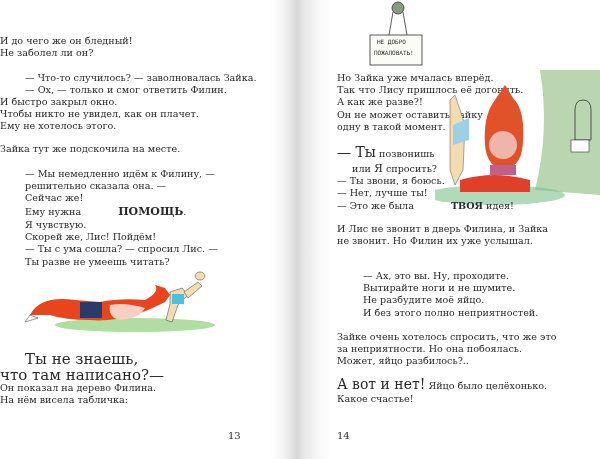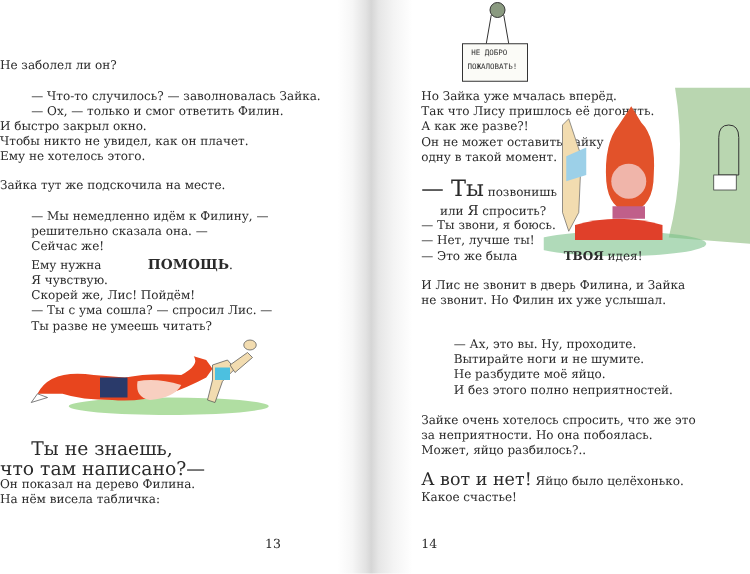--- a/index.html
+++ b/index.html
@@ -13,21 +13,21 @@
   .t { position:absolute; font-size:9.6px; line-height:12.2px; white-space:nowrap; }
   .b { font-weight:bold;margin-left:34px; }
   .big { font-size:15px; }
   .pn { position:absolute; font-size:10px; }
   svg { position:absolute; }
 </style>
 </head>
 <body>
 
 <div class="page left">
-  <div class="t" style="left:0;top:35px"><br><span>Не заболел ли он?</span></div>
+  <div class="t" style="left:0;top:35px"><span>И до чего же он бледный!</span><br><span>Не заболел ли он?</span></div>
   <div class="t" style="left:25px;top:72px"><span>— Что-то случилось? — заволновалась Зайка.</span><br><span>— Ох, — только и смог ответить Филин.</span></div>
   <div class="t" style="left:0;top:96px"><span>И быстро закрыл окно.</span><br><span>Чтобы никто не увидел, как он плачет.</span><br><span>Ему не хотелось этого.</span></div>
   <div class="t" style="left:0;top:143px">Зайка тут же подскочила на месте.</div>
   <div class="t" style="left:25px;top:168px"><span>— Мы немедленно идём к Филину, —</span><br><span>решительно сказала она. —</span><br><span>Сейчас же!</span></div>
   <div class="t" style="left:25px;top:206px"><span>Ему нужна </span><span class="b" style="font-size:11px">ПОМОЩЬ</span><span>.</span></div>
   <div class="t" style="left:25px;top:219px"><span>Я чувствую.</span><br><span>Скорей же, Лис! Пойдём!</span><br><span>— Ты с ума сошла? — спросил Лис. —</span><br><span>Ты разве не умеешь читать?</span></div>
 
   <svg style="left:20px;top:270px" width="200" height="70" viewBox="0 0 200 70">
     <ellipse cx="115" cy="55" rx="80" ry="7" fill="#8fd07a" opacity="0.7"></ellipse>
     <path d="M10 45 Q20 25 55 30 L80 32 Q100 28 125 30 Q140 22 135 15 L145 18 L150 25 L145 32 Q130 40 115 45 Q90 52 70 50 Q45 50 30 45 Z" fill="#e8451e"></path>
@@ -36,21 +36,21 @@
     <path d="M10 45 L5 52 L18 48 Z" fill="#fff" stroke="#333" stroke-width="0.5"></path>
     <path d="M150 22 L162 18 L168 25 L158 35 L152 52 L146 50 L150 34 Z" fill="#f2dcb0" stroke="#555" stroke-width="0.6"></path>
     <rect x="152" y="24" width="12" height="10" fill="#4cc0e0"></rect>
     <ellipse cx="180" cy="6" rx="5" ry="4" fill="#f2dcb0" stroke="#555" stroke-width="0.6"></ellipse>
     <path d="M164 22 L178 12 L182 16 L168 28 Z" fill="#f2dcb0" stroke="#555" stroke-width="0.6"></path>
   </svg>
 
   <div class="t big" style="left:25px;top:351px;line-height:16px">Ты не знаешь,</div>
   <div class="t big" style="left:0;top:367px;line-height:16px"><span>что там написано?</span><span>—</span></div>
   <div class="t" style="left:0;top:382px"><span>Он показал на дерево Филина.</span><br><span>На нём висела табличка:</span></div>
-  <div class="pn" style="left:212px;top:430px">13</div>
+  <div class="pn" style="left:228px;top:430px">13</div>
 </div>
 
 <div class="page right">
   <svg style="left:65px;top:0" width="65" height="68" viewBox="0 0 65 68">
     <circle cx="33" cy="8" r="6" fill="#8a9a80" stroke="#333" stroke-width="0.8"></circle>
     <path d="M28 12 L24 35 M38 12 L42 35" stroke="#333" stroke-width="0.8" fill="none"></path>
     <rect x="5" y="35" width="52" height="30" fill="#fbfbf7" stroke="#333" stroke-width="0.8"></rect>
     <text x="12" y="44" font-size="6" font-family="DejaVu Sans Mono, monospace" fill="#333">НЕ ДОБРО</text>
     <text x="9" y="55" font-size="6" font-family="DejaVu Sans Mono, monospace" fill="#333">ПОЖАЛОВАТЬ!</text>
   </svg>
@@ -63,21 +63,21 @@
     <rect x="136" y="70" width="18" height="12" fill="#fff" stroke="#333" stroke-width="0.6"></rect>
     <ellipse cx="60" cy="125" rx="70" ry="10" fill="#7cc28a" opacity="0.6"></ellipse>
     <path d="M25 110 Q60 100 95 110 L95 122 L25 122 Z" fill="#e0402a"></path>
     <path d="M60 30 L70 15 L78 28 Q90 40 88 70 Q88 95 70 100 Q52 98 50 75 Q48 45 60 30 Z" fill="#e2522a"></path>
     <ellipse cx="68" cy="75" rx="14" ry="14" fill="#f0b5aa"></ellipse>
     <rect x="55" y="95" width="26" height="10" fill="#c05f8a"></rect>
     <path d="M15 30 L20 25 L30 55 L28 100 L20 115 L15 100 Z" fill="#f2dcb0" stroke="#555" stroke-width="0.5"></path>
     <path d="M18 55 L34 48 L34 70 L18 75 Z" fill="#9cd0e8"></path>
   </svg>
 
-  <div class="t" style="left:37px;top:146px"><span style="font-size:18px">— Ты</span><span> позвонишь</span></div>
+  <div class="t" style="left:37px;top:146px"><span style="font-size:14px">— Ты</span><span> позвонишь</span></div>
   <div class="t" style="left:52px;top:163px"><span>или </span><span style="font-size:11px">Я</span><span> спросить?</span></div>
   <div class="t" style="left:37px;top:175px"><span>— Ты звони, я боюсь.</span><br><span>— Нет, лучше ты!</span></div>
   <div class="t" style="left:37px;top:200px"><span>— Это же была </span><span class="b">ТВОЯ</span><span> идея!</span></div>
 
   <div class="t" style="left:37px;top:223px"><span>И Лис не звонит в дверь Филина, и Зайка</span><br><span>не звонит. Но Филин их уже услышал.</span><br></div>
   <div class="t" style="left:63px;top:270px"><span>— Ах, это вы. Ну, проходите.</span><br><span>Вытирайте ноги и не шумите.</span><br><span>Не разбудите моё яйцо.</span><br><span>И без этого полно неприятностей.</span></div>
   <div class="t" style="left:37px;top:331px"><span>Зайке очень хотелось спросить, что же это</span><br><span>за неприятности. Но она побоялась.</span><br><span>Может, яйцо разбилось?..</span></div>
   <div class="t" style="left:37px;top:378px"><span style="font-size:14px">А вот и нет!</span><span> Яйцо было целёхонько.</span></div>
   <div class="t" style="left:37px;top:393px">Какое счастье!</div>
   <div class="pn" style="left:37px;top:430px">14</div>

